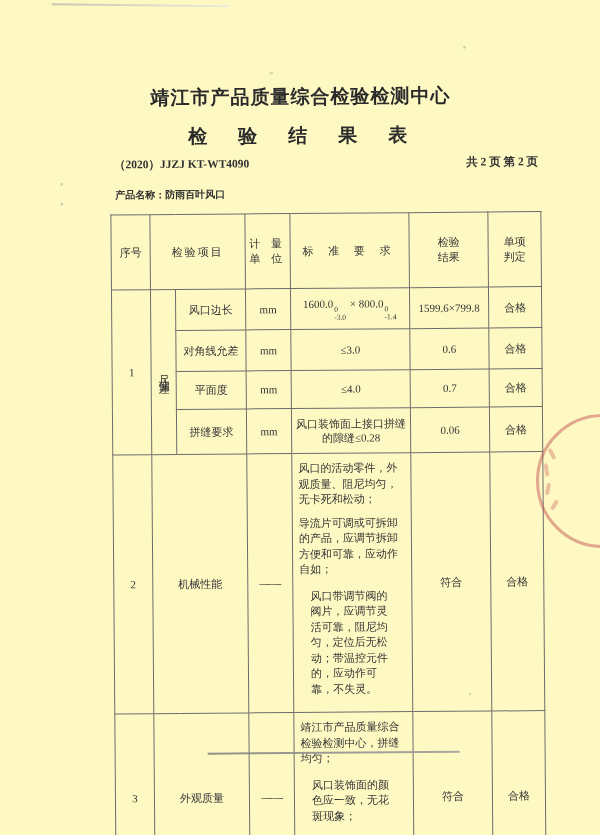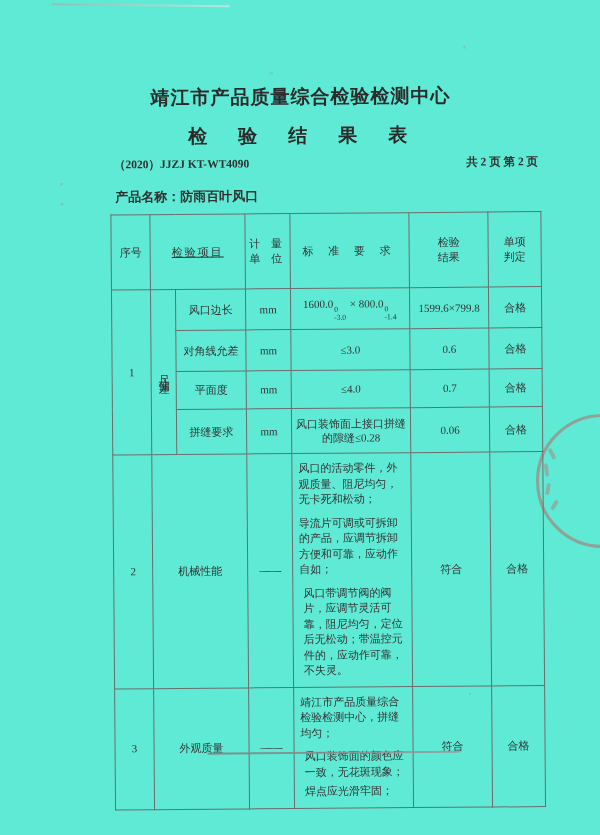--- a/index.html
+++ b/index.html
@@ -2,21 +2,21 @@
 <html><head>
 <meta charset="utf-8">
 <style>
   html,body{margin:0;padding:0;}
   body{
     width:600px;height:835px;overflow:hidden;
     background:#ffffff;
     font-family:"Liberation Serif","DejaVu Serif",serif;
     color:#363636;
   }
-  .page{position:relative;width:600px;height:835px;background:#5eead4;overflow:hidden;}
+  .page{position:relative;width:600px;height:835px;background:#fef9c3;overflow:hidden;}
   .scan{position:absolute;inset:0;transform:rotate(-0.45deg);transform-origin:300px 420px;}
 
   
   .artifact-top{position:absolute;left:55px;top:3px;width:178px;height:2px;
     background:linear-gradient(90deg,#aaaaaa,#e5e5e5);transform:rotate(1.1deg);opacity:.65;}
   .dot{position:absolute;width:3px;height:3px;border-radius:50%;background:#9a9a9a;opacity:.4;}
   .dot1{left:62px;top:181px;}
   .dot2{left:62px;top:201px;}
   .dot3{left:272px;top:72px;width:4px;height:2px;border-radius:1px;}
   .dot4{left:466px;top:47px;}
@@ -25,39 +25,39 @@
   
   .org-title{position:absolute;top:84px;left:0;width:606px;text-align:center;
     font-size:19px;font-weight:bold;letter-spacing:1px;color:#2b2b2b;}
   .doc-title{position:absolute;top:123px;left:0;width:600px;text-align:center;
     font-size:19px;font-weight:bold;color:#2b2b2b;}
   .doc-title span{letter-spacing:31px;margin-right:-31px;}
   .meta-row{position:absolute;top:156px;left:116px;width:424px;
     display:flex;justify-content:space-between;
     font-size:11.5px;font-weight:bold;color:#303030;}
   .product-line{position:absolute;top:187px;left:117px;
-    font-size:13px;font-weight:bold;color:#303030;}
+    font-size:10px;font-weight:bold;color:#303030;}
 
   
   table.results{position:absolute;top:213px;left:112px;width:430px;
     border-collapse:collapse;table-layout:fixed;
     font-size:11px;color:#333;border:1.5px solid #565656;}
   .results td,.results th{border:1px solid #6d6d6d;padding:1px 2px;
     text-align:center;vertical-align:middle;font-weight:normal;line-height:15px;}
   .h-row th{height:72px;}
-  .ls2{letter-spacing:2px;text-decoration:underline;}
+  .ls2{letter-spacing:2px;}
   .ls4{letter-spacing:4px;}
   .ls6{letter-spacing:6px;border-radius:17px;}
   .r1{height:41px;} .r2{height:41px;} .r3{height:38px;} .r4{height:45px;}
   .rowM{height:187px;} .rowA{height:88px;}
   .vert{writing-mode:vertical-rl;text-orientation:upright;letter-spacing:3px;
     margin:0 auto;line-height:1;}
   td.std-long{text-align:left;vertical-align:top;padding:7px 5px 4px 6px;line-height:15.5px;}
   td.std-long p{margin:0 0 8px 0;}
-  td.std-long p.tight{margin:4px;}
+  td.std-long p.tight{margin:11px;}
   .ss{display:inline-flex;flex-direction:column;align-items:flex-start;
     vertical-align:-4px;font-size:7.5px;line-height:1.05;margin:0 1px;}
   .wrap-std{line-height:14px;padding:0 2px;}
 
   
   .bottom-line{position:absolute;left:205px;top:752px;width:252px;height:2px;
     background:linear-gradient(90deg,#7e7e7e,#9a9a9a);opacity:.85;}
 
   
   .stamp{position:absolute;left:536px;top:414px;width:128px;height:128px;

